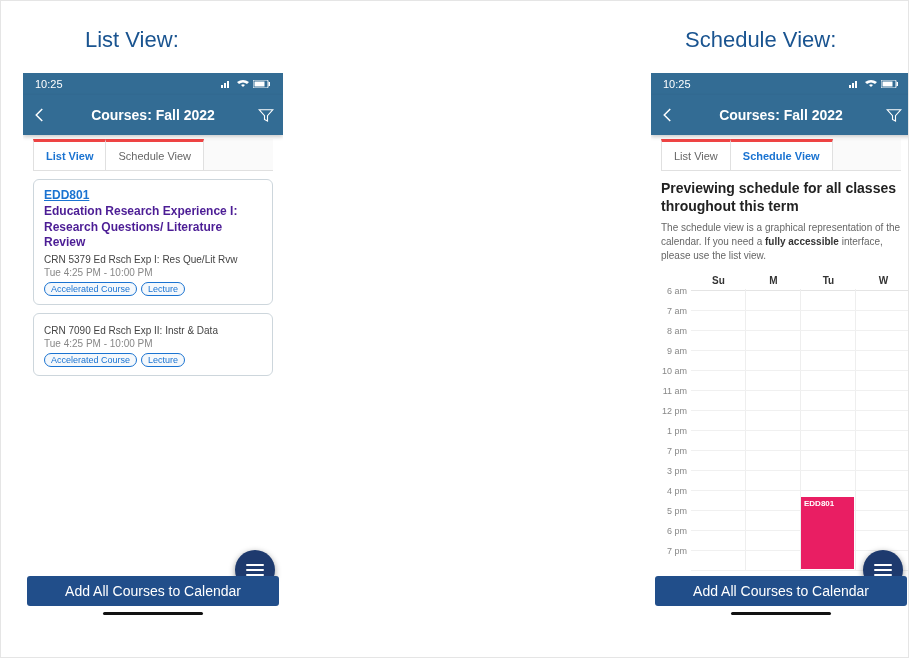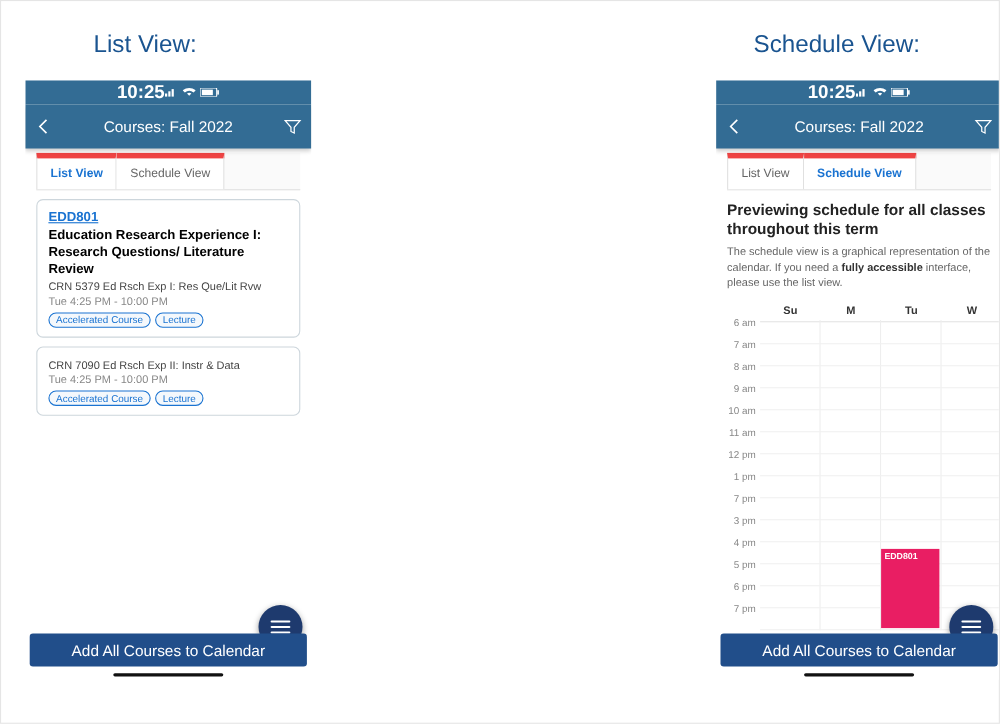--- a/index.html
+++ b/index.html
@@ -27,76 +27,75 @@
     background: #fff;
     overflow: hidden;
   }
   .phone-left { left: 22px; }
   .phone-right { left: 650px; }
 
   .status-bar {
     background: #336c94;
     height: 22px;
     color: #fff;
-    font-size: 17px;
+    font-size: 11px;
     display: flex;
     align-items: center;
-    justify-content: center;
+    justify-content: space-between;
     padding: 0 12px;
-    font-weight: bold;
   }
   .status-icons { display: flex; gap: 4px; align-items: center; }
   .status-icons svg { fill: #fff; }
 
   .nav-bar {
     background: #336c94;
     height: 40px;
     color: #fff;
     display: flex;
     align-items: center;
     padding: 0 8px;
     position: relative;
     box-shadow: 0 2px 4px rgba(0,0,0,0.2);
   }
   .nav-title {
     flex: 1;
     text-align: center;
     font-size: 14px;
-    font-weight: 400;
+    font-weight: 700;
   }
   .back-chevron, .filter-icon { width: 18px; height: 18px; cursor: pointer; }
 
   .tabs {
     display: flex;
     background: #fafafa;
     border-bottom: 1px solid #e0e0e0;
     margin: 4px 10px 0 10px;
   }
   .tab {
     padding: 8px 12px;
     font-size: 11px;
     color: #666;
     cursor: pointer;
     background: #fff;
-    border-top: 5px solid #ef4444;
+    border-top: 3px solid #ef4444;
     border-right: 1px solid #e0e0e0;
   }
   .tab:first-child { border-left: 1px solid #e0e0e0; }
   .tab.active { color: #1a73d1; font-weight: 600; }
 
   .course-list { padding: 8px 10px; }
   .course-card {
     border: 1px solid #cdd6dc;
     border-radius: 6px;
     padding: 8px 10px;
     margin-bottom: 8px;
     background: #fff;
   }
   .course-code { color: #1a73d1; font-size: 12px; font-weight: 600; text-decoration: underline; cursor: pointer; }
-  .course-title { font-size: 12px; font-weight: 700; color: #000000; margin-top: 2px; line-height: 1.3; }
+  .course-title { font-size: 12px; font-weight: 700; color: #4c1d95; margin-top: 2px; line-height: 1.3; }
   .course-sub { font-size: 10px; color: #444; margin-top: 3px; }
   .course-time { font-size: 10px; color: #888; margin-top: 2px; }
   .badges { margin-top: 4px; display: flex; gap: 4px; }
   .badge {
     border: 1px solid #1a73d1;
     color: #1a73d1;
     font-size: 9px;
     padding: 1px 6px;
     border-radius: 8px;
     background: #f4f8fc;

